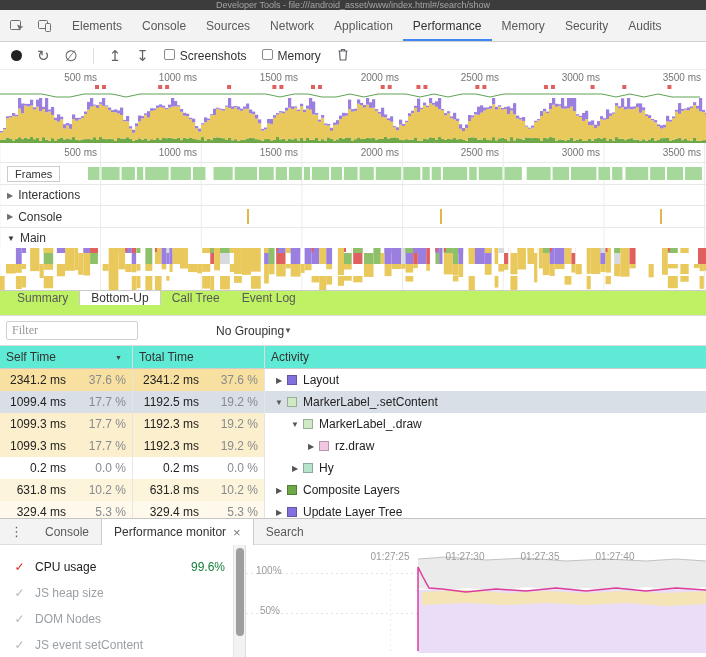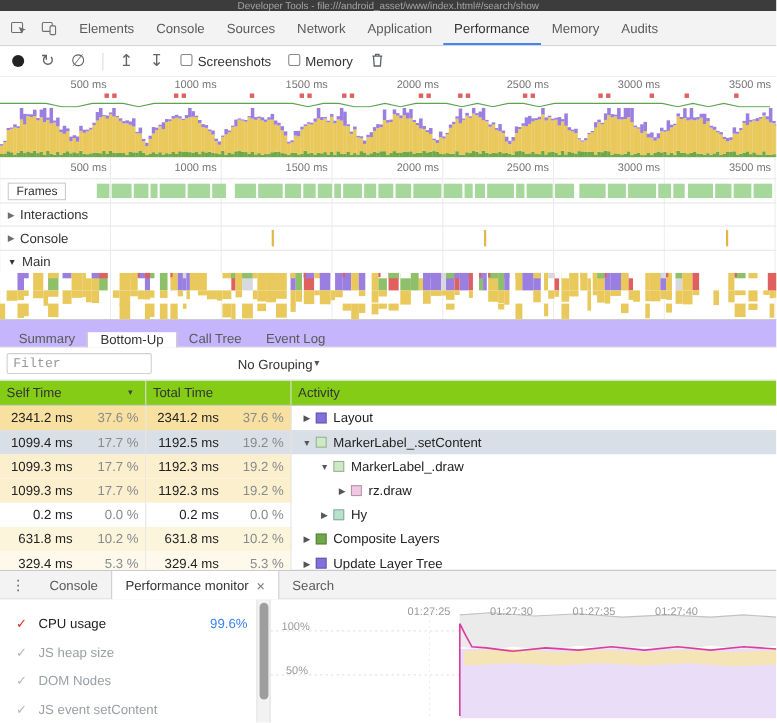--- a/index.html
+++ b/index.html
@@ -43,31 +43,31 @@
   .chip{position:relative;z-index:2;background:rgba(255,255,255,.85);border:1px solid #ccc;padding:1px 7px;font-size:11px;color:#333}
   .tri-gray{font-size:8px;color:#6e6e6e;margin-right:5px}
   .tri-dark{font-size:8px;color:#333;margin-right:5px}
   .tracklabel{font-size:12px;color:#333}
   #frames-svg{position:absolute;left:0;top:0}
   .ctick{position:absolute;top:3px;width:2px;height:15px;background:#e3b64d}
   .mainhdr{height:20px;border-bottom:none}
   .flame{display:block}
 
   
-  .ptabs{height:26px;background:#c4b5fd;border-top:1px solid #ccc;border-bottom:1px solid #ddd;display:flex;align-items:flex-end;padding-left:6px}
+  .ptabs{height:26px;background:#bef264;border-top:1px solid #ccc;border-bottom:1px solid #ddd;display:flex;align-items:flex-start;padding-left:6px}
   .ptab{display:flex;align-items:center;padding:0 11px;color:#5a5a5a;white-space:nowrap}
   .ptab.active{background:#fff;border-left:1px solid #ccc;border-right:1px solid #ccc;color:#333;margin-bottom:-1px}
   .filterrow{height:29px;display:flex;align-items:center;gap:12px;padding:0 6px;background:#fff}
-  .filter-input{width:132px;height:19px;border:1px solid #d0d0d0;border-radius:2px;padding:0 5px;font-size:12px;font-family:Liberation Mono, monospace;color:#333}
+  .filter-input{width:132px;height:19px;border:1px solid #d0d0d0;border-radius:2px;padding:0 5px;font-size:12px;font-family:Liberation Serif, serif;color:#333}
   .filter-input::placeholder{color:#999}
   .grouping{width:146px;display:flex;align-items:center;justify-content:flex-end;color:#333;padding:2px 4px}
   .dd-arrow{font-size:8px;color:#555}
 
   .tablewrap{height:173px;overflow:hidden;border-top:1px solid #ddd}
-  .thead{height:23px;display:flex;background:#84cc16;border-bottom:1px solid #ccc;color:#333}
+  .thead{height:23px;display:flex;background:#5eead4;border-bottom:1px solid #ccc;color:#333}
   .th{display:flex;align-items:center;padding:0 6px;border-right:1px solid #ddd}
   .th.self{width:133px}
   .th.total{width:132px}
   .th.act{flex:1;border-right:none}
   .sort{font-size:7px;color:#424242;margin-left:auto;margin-right:4px}
   .row{height:22px;display:flex;align-items:flex-end}
   .row.selected{background:#d9dfe7}
   .cell{height:100%;display:flex;align-items:center}
   .cell.self{width:133px;border-right:1px solid #e5e5e5;padding:0 6px}
   .cell.total{width:132px;border-right:1px solid #e5e5e5;padding:0 6px}
@@ -87,21 +87,21 @@
   .closex{color:#777;font-size:13px;line-height:1}
 
   .monitor{position:relative;height:112px;background:#fff;display:flex}
   .pm-list{width:233px;padding-top:9px}
   .pm-row{height:26px;display:flex;align-items:center;gap:9px;padding:0 8px 0 13px}
   .pm-check{font-size:12px;width:13px;text-align:center}
   .pm-row .lbl{color:#9aa0a6}
   .pm-row.active .lbl{color:#202124}
   .pm-row.active .pm-check{color:#d93025}
   .pm-row .pm-check{color:#b4b8bc}
-  .pm-val{margin-left:auto;color:#3b82f6}
+  .pm-val{margin-left:auto;color:#15803d}
   .pm-scroll{width:12px;background:#f2f2f2;border-left:1px solid #e5e5e5;position:relative}
   .pm-thumb{position:absolute;left:2px;top:3px;width:8px;height:88px;border-radius:5px;background:#9e9e9e}
   .pm-chart{position:relative;flex:1;border-left:1px solid #ddd;overflow:hidden}
   .pm-tlabel{position:absolute;top:6px;transform:translateX(-50%);font-size:10px;color:#9a9a9a;white-space:nowrap}
   .pm-ylabel{position:absolute;font-size:10px;color:#9a9a9a}
   #pm-svg{position:absolute;left:0;top:0}
 </style>
 </head>
 <body>
 
@@ -139,20 +139,23 @@
         <span>Network</span>
       </div>
     <div class="tab">
         <span>Application</span>
       </div>
     <div class="tab active">
         <span>Performance</span>
       </div>
     <div class="tab">
         <span>Memory</span>
+      </div>
+    <div class="tab">
+        <span>Security</span>
       </div>
     <div class="tab">
         <span>Audits</span>
       </div>
   </div>
 
   <div class="toolbar">
     <span class="rec"></span>
     <span class="tool-glyph">↻</span>
     <span class="tool-glyph">∅</span>

